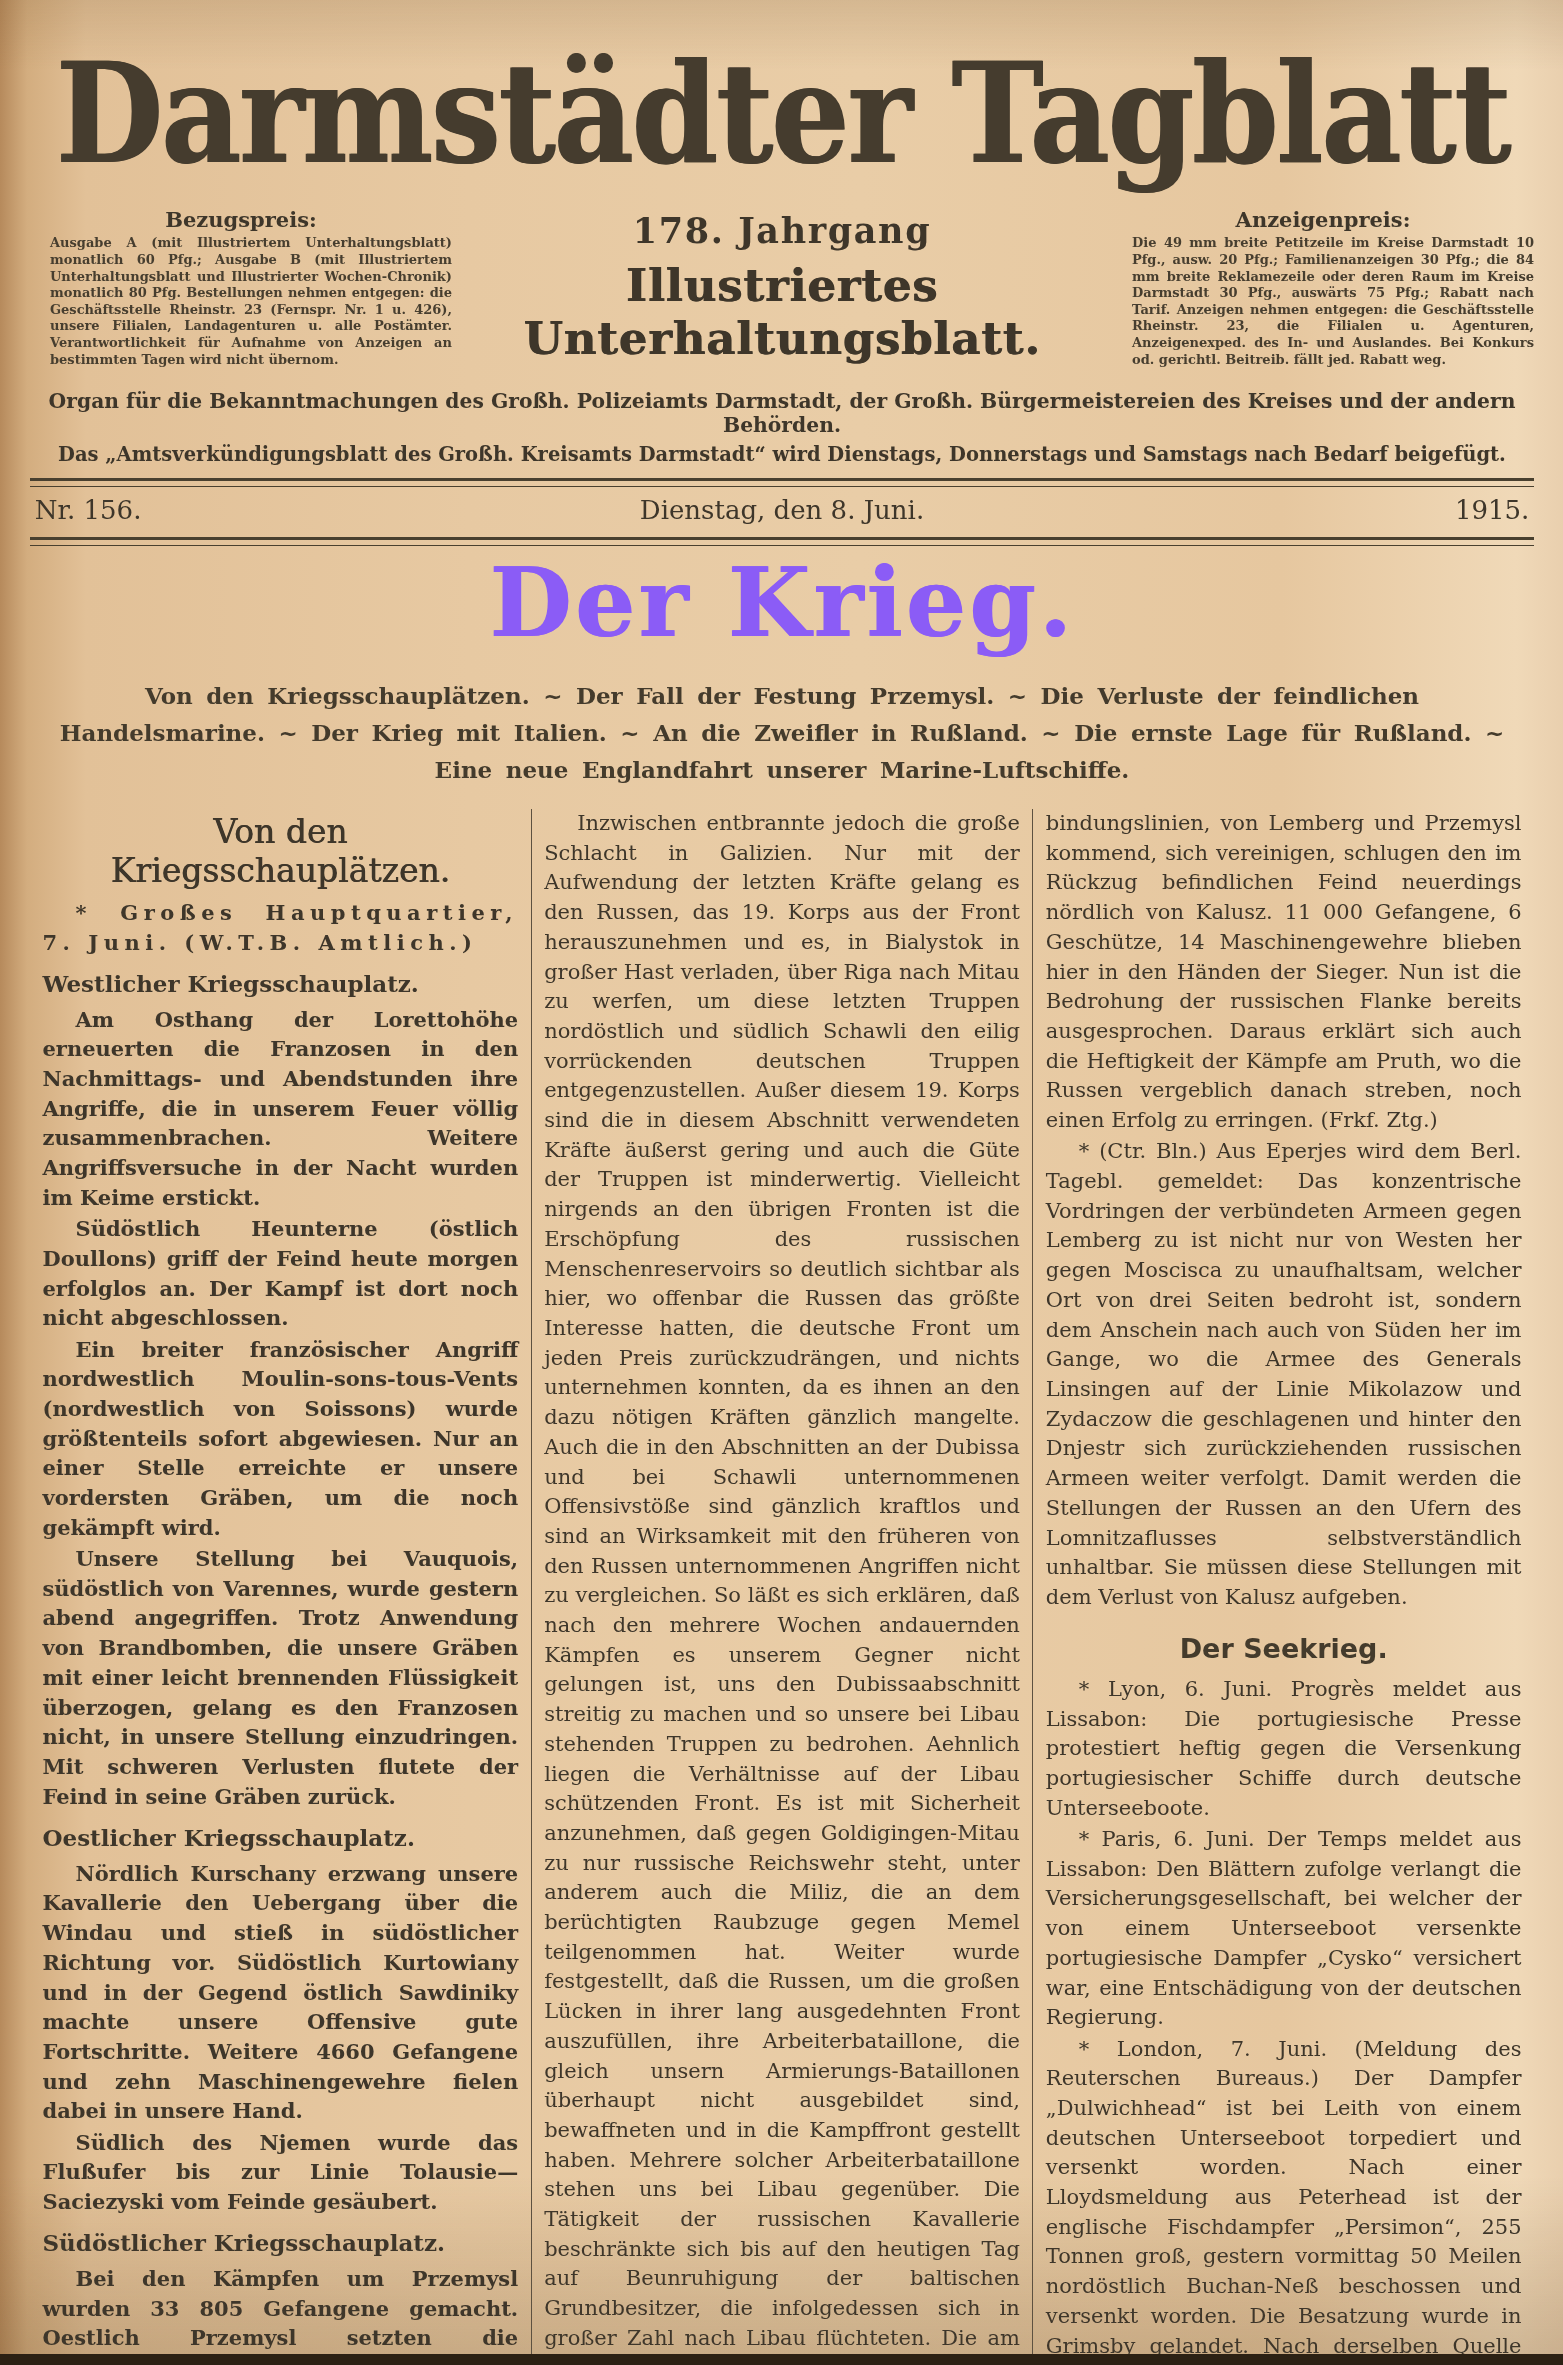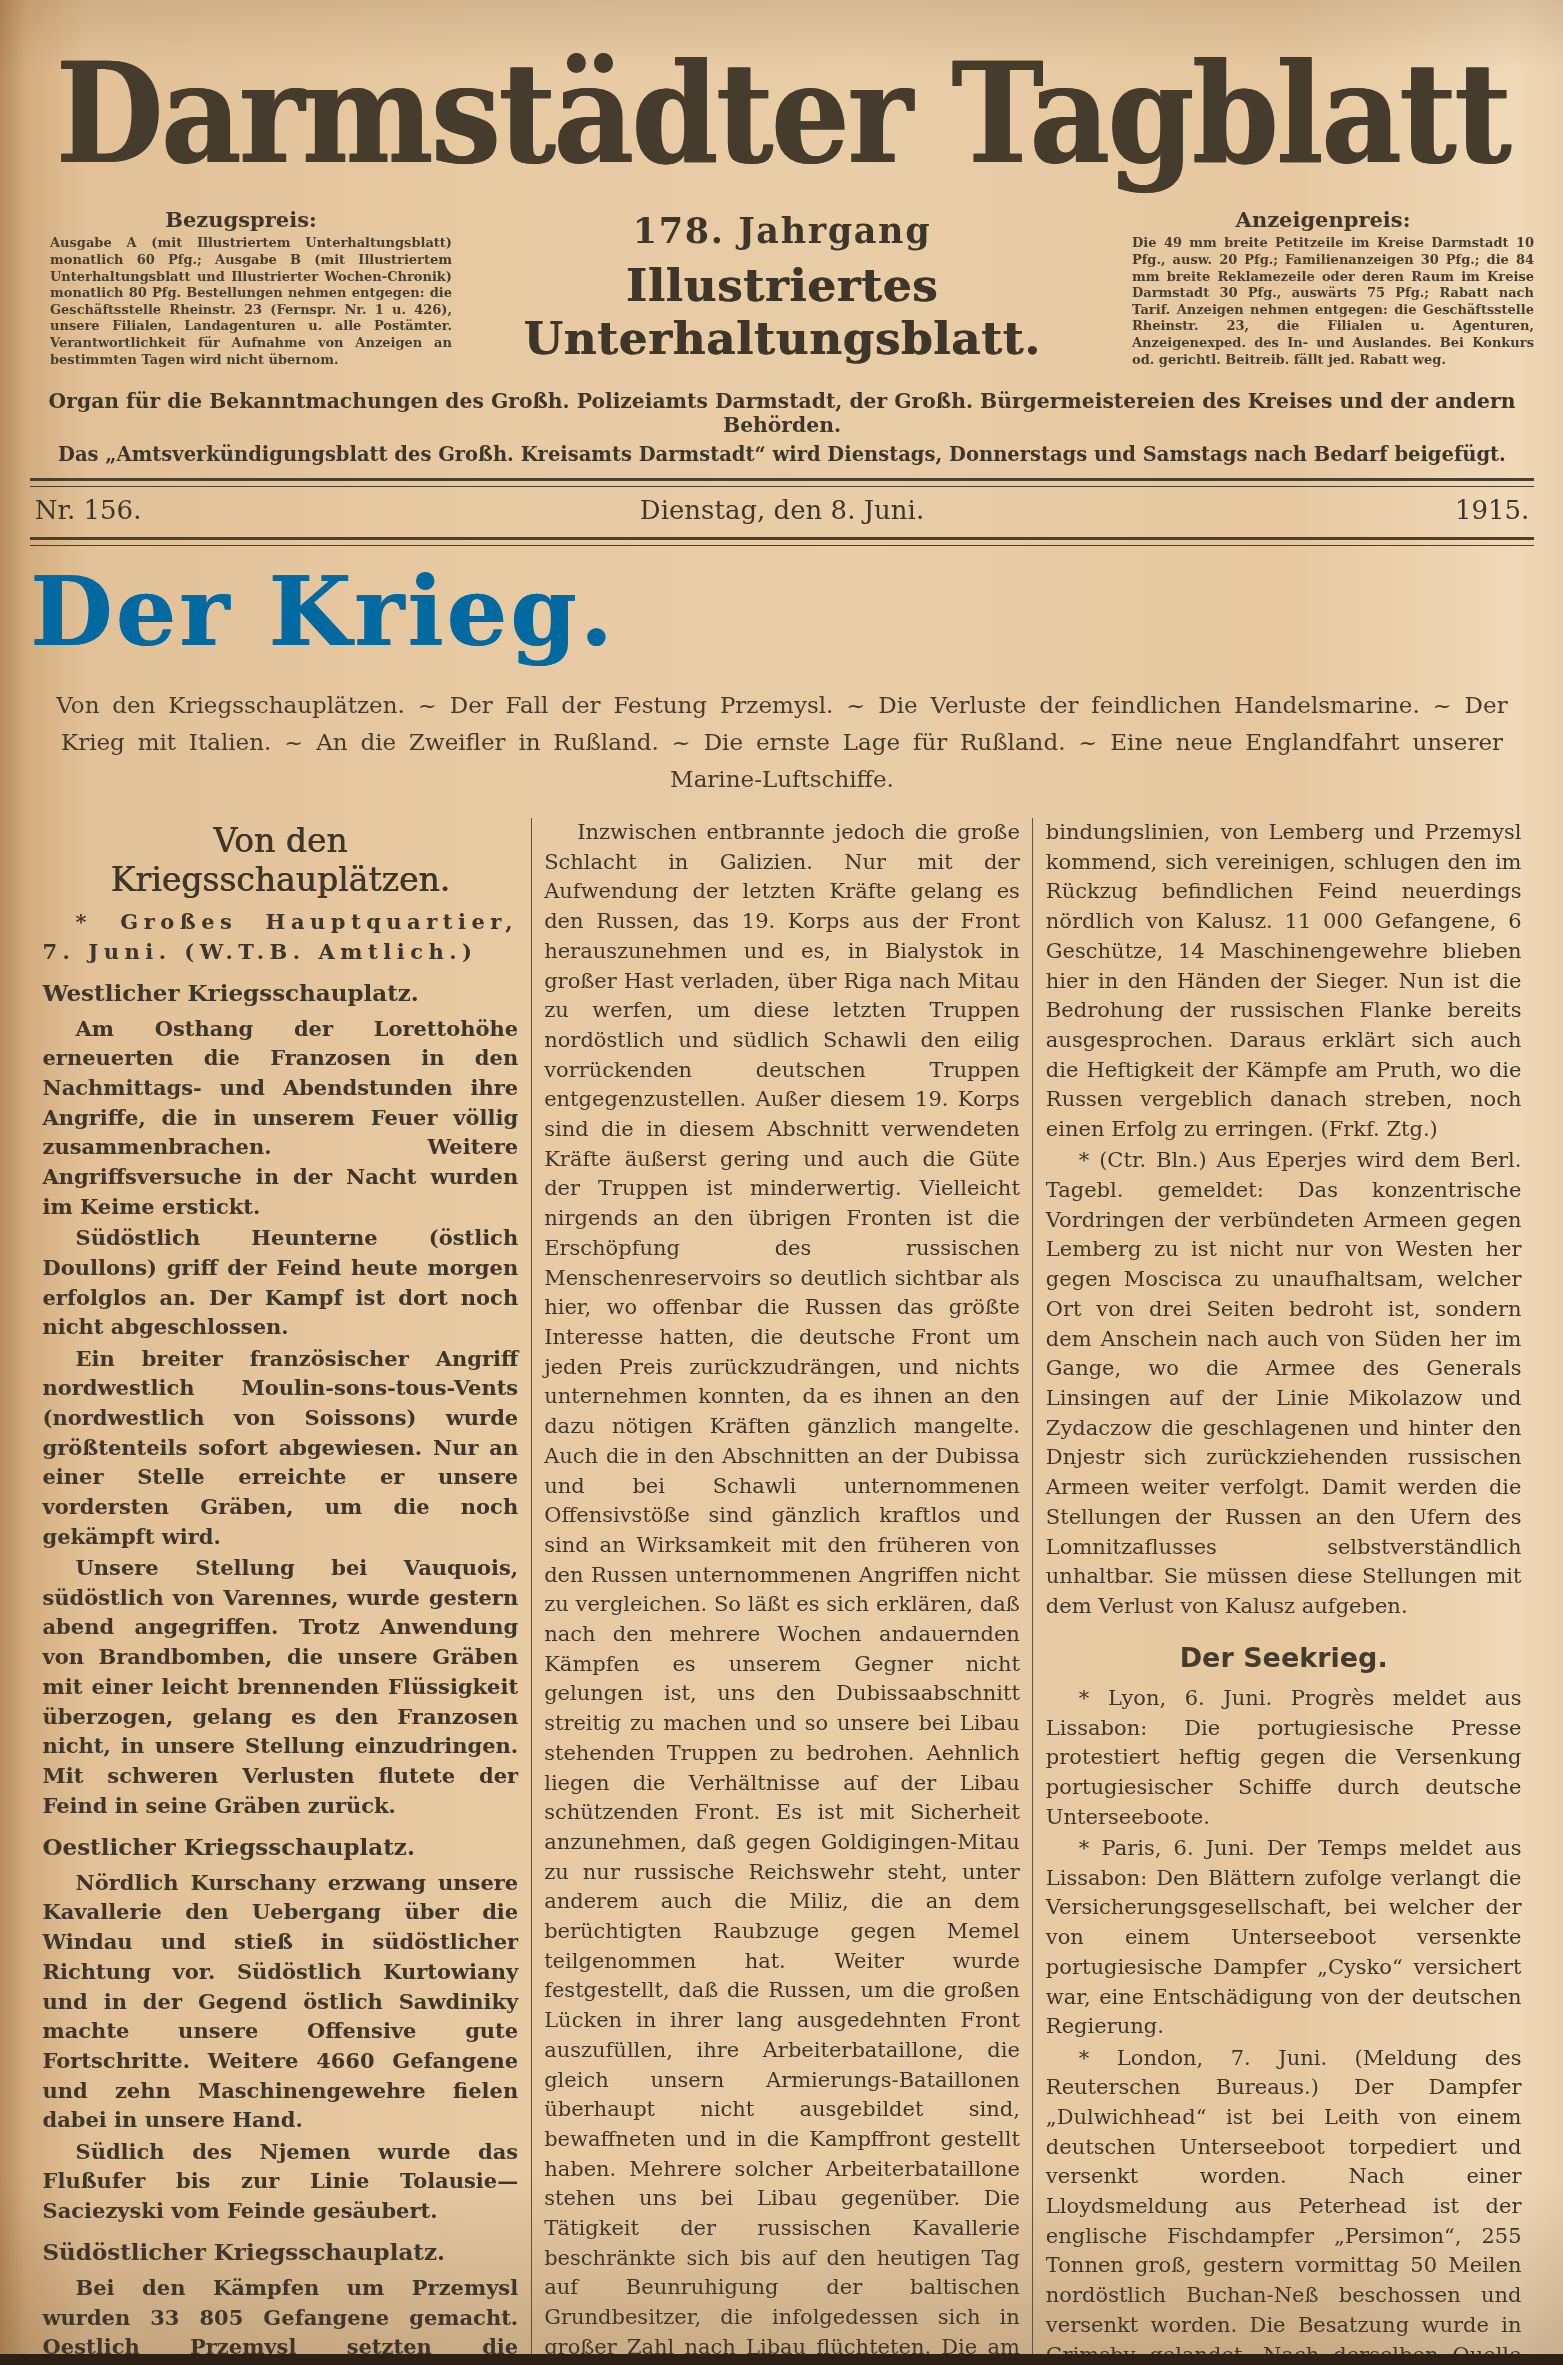--- a/index.html
+++ b/index.html
@@ -34,25 +34,25 @@
   .organ-line2{font-size:19.5px;font-weight:bold;text-align:center;margin-top:6.3px;}
 
   .rule-double{border-top:3.1px solid #49402f;border-bottom:1.6px solid #49402f;height:4.7px;margin-top:12.5px;}
   .date-row{display:flex;align-items:baseline;font-weight:normal;font-size:26px;margin:7.8px 4.7px 6.3px 4.7px;}
   .date-left{width:235px;flex:0 0 235px;text-align:left;}
   .date-center{flex:1 1 auto;text-align:center;}
   .date-right{width:235px;flex:0 0 235px;text-align:right;}
 
   
   .main-headline{
-    font-size:95px;font-weight:bold;color:#0369a1;
-    margin-top:10px;letter-spacing:3.1px;text-shadow:0.8px 0 0 currentColor;
+    text-align:center;font-size:95px;font-weight:bold;color:#8b5cf6;
+    margin-top:1px;letter-spacing:3.1px;text-shadow:0.8px 0 0 currentColor;
   }
   .summary{
-    font-weight:normal;font-size:23px;line-height:1.6;text-align:center;
+    font-weight:bold;font-size:23px;line-height:1.6;text-align:center;
     margin:20.3px 6.3px 0 6.3px;word-spacing:5.5px;color:#443b2c;
   }
 
   
   .columns{display:flex;margin-top:20.3px;height:1604px;overflow:hidden;}
   .col{flex:1 1 0;padding:0 12.5px;overflow:hidden;}
   .col + .col{border-left:1.6px solid #5d5140;}
   .col-h1{font-size:33px;font-weight:normal;text-align:center;margin:3.1px 0 7.8px 0;text-shadow:0.6px 0 0 currentColor;}
   .col-h2{font-family:"DejaVu Sans","Liberation Sans",sans-serif;font-size:27px;font-weight:bold;text-align:center;margin:20.3px 0 11px 0;color:#443b2c;}
   .subhead{font-size:23px;font-weight:bold;text-align:left;margin:12.5px 0 7.8px 0;}

